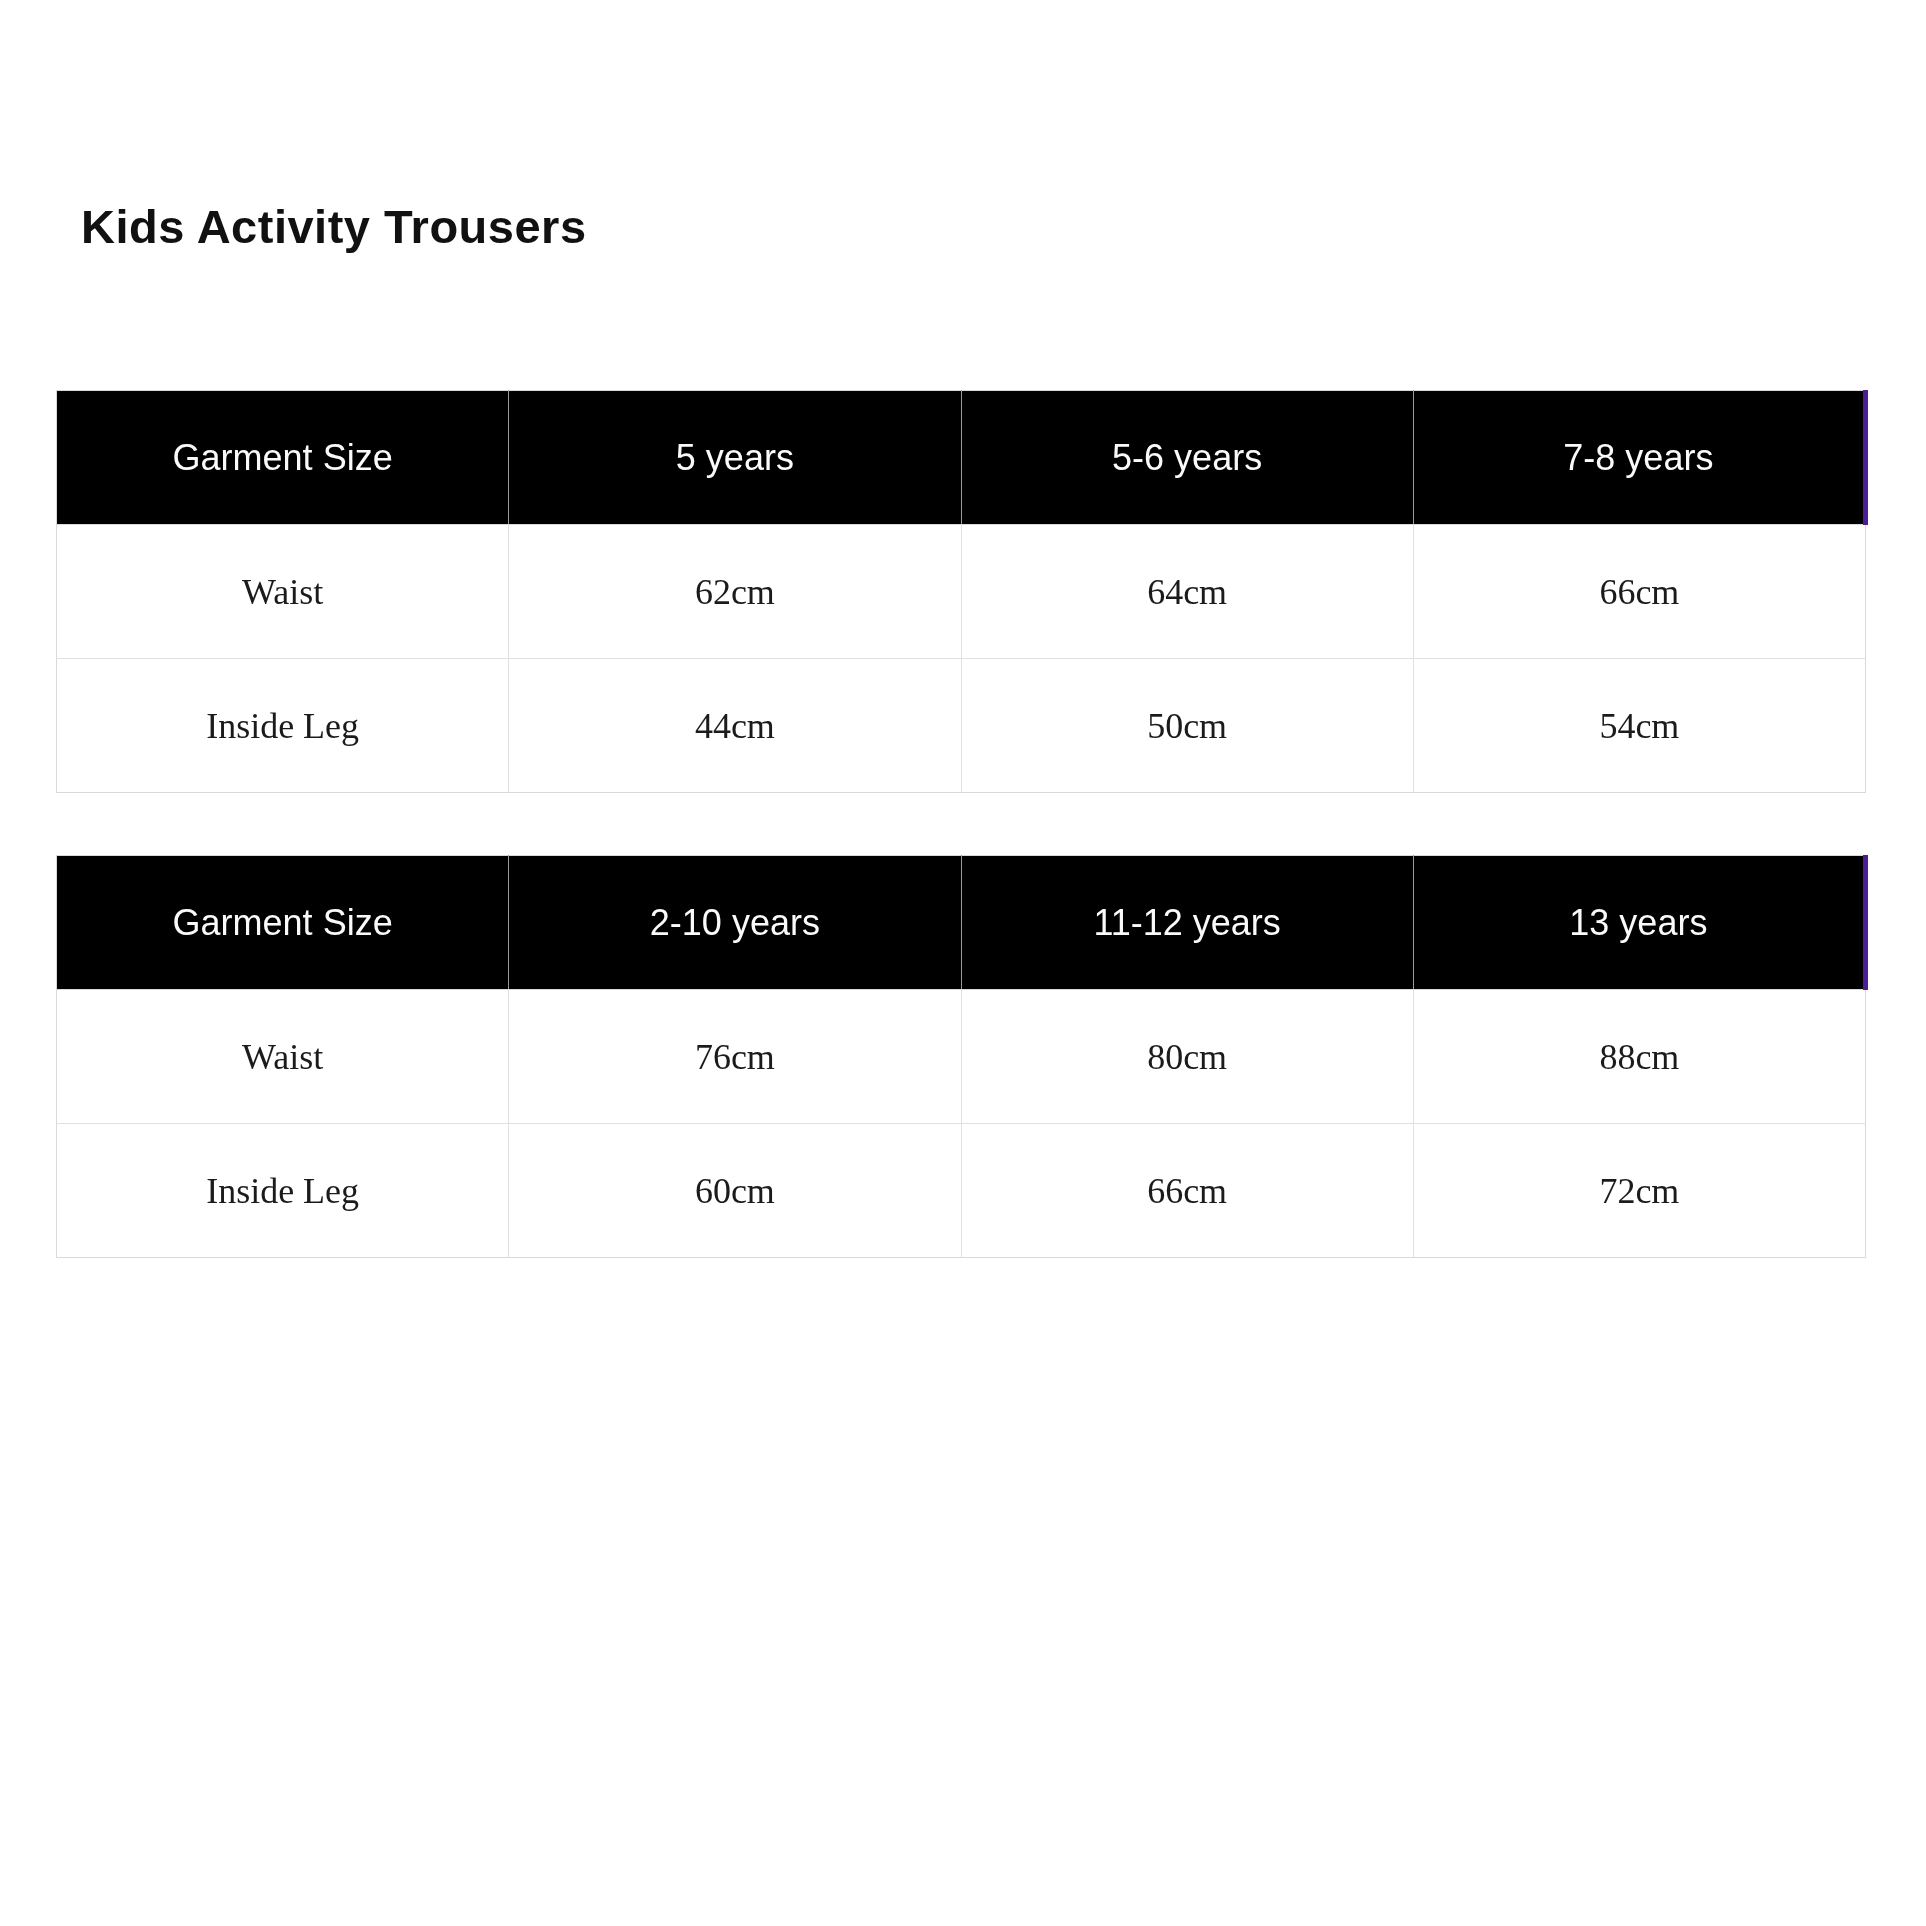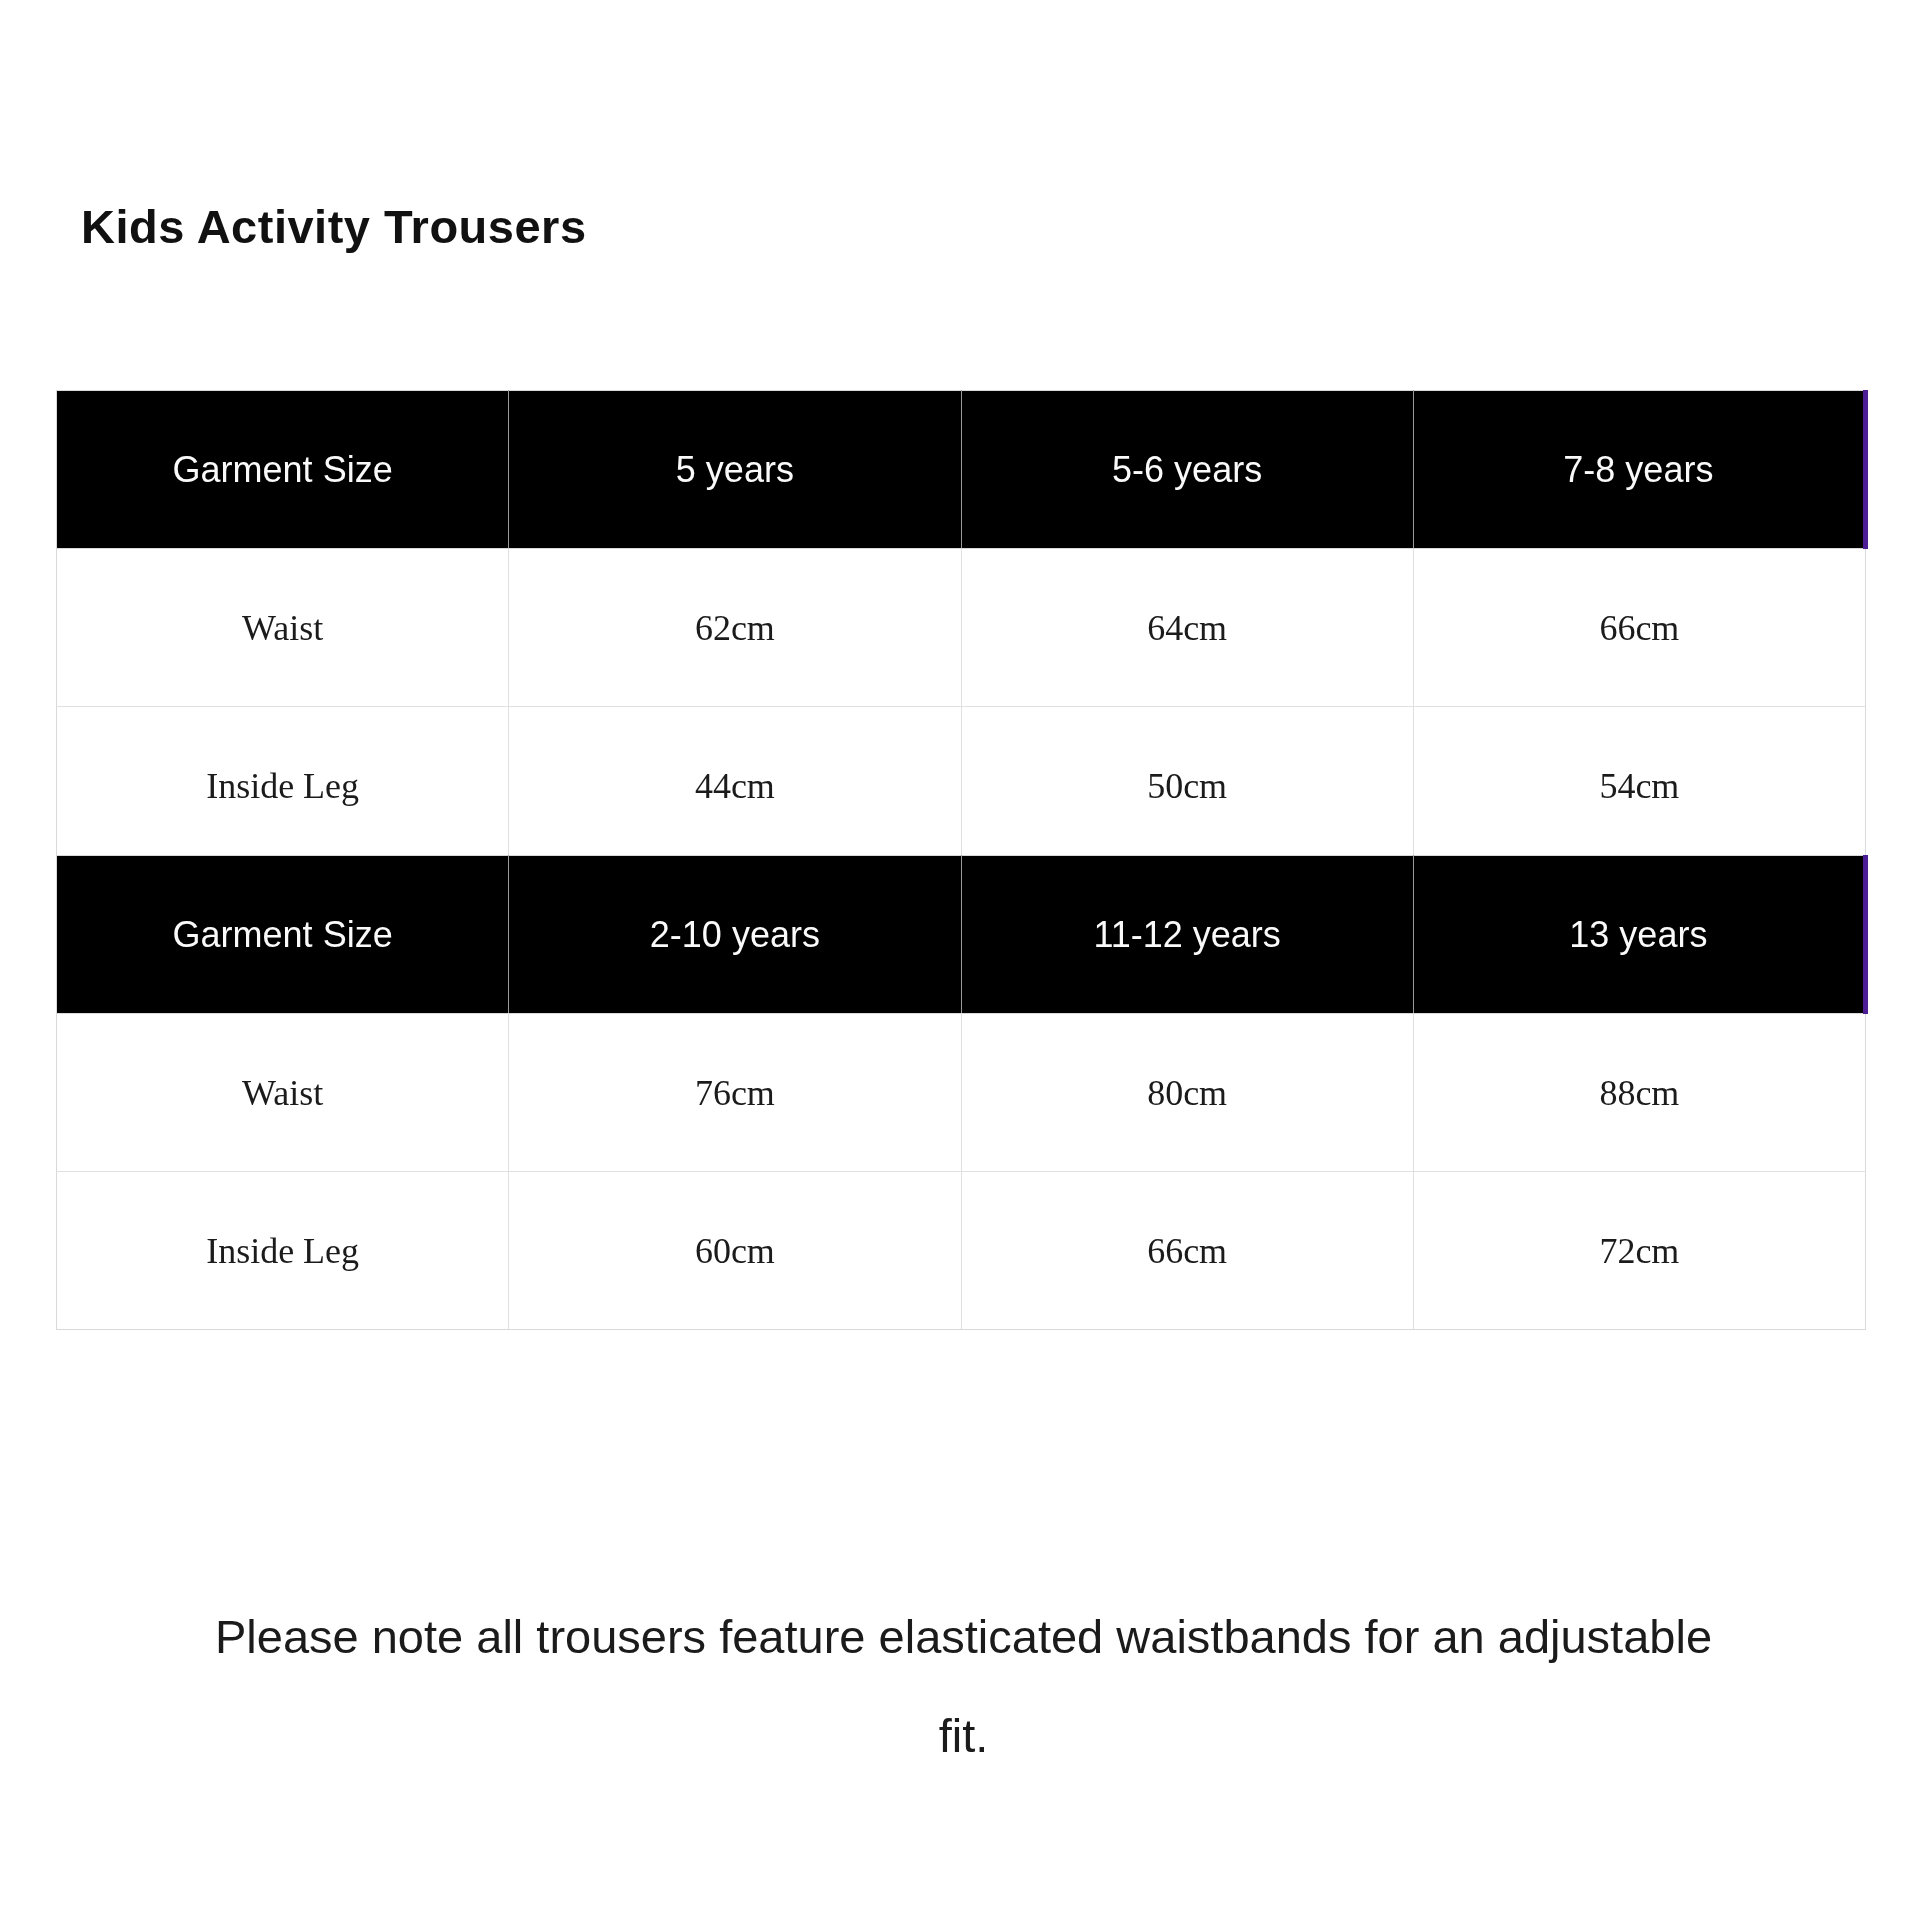--- a/index.html
+++ b/index.html
@@ -33,21 +33,21 @@
     width: 1812px;
     border-collapse: collapse;
     table-layout: fixed;
     font-size: 36px;
   }
   table.size-table.first  { top: 344px; }
   table.size-table.second { top: 809px; }
   table.size-table th,
   table.size-table td {
     width: 25%;
-    height: 158px;
+    height: 134px;
     text-align: center;
     vertical-align: middle;
     font-weight: 400;
     border: 1px solid #d9d9d9;
   }
   table.size-table thead th {
     background: #000000;
     color: #fafafa;
     border-left: 1px solid #9a9a9a;
     border-right: 1px solid #9a9a9a;
@@ -127,16 +127,15 @@
       </tr>
       <tr>
         <td>Inside Leg</td>
         <td>60cm</td>
         <td>66cm</td>
         <td>72cm</td>
       </tr>
     </tbody>
   </table>
 
-  <p class="note">Please note all trousers feature elasticated waistbands for an adjustable fit.</p>
 
 </div>
 
 
 </body></html>

